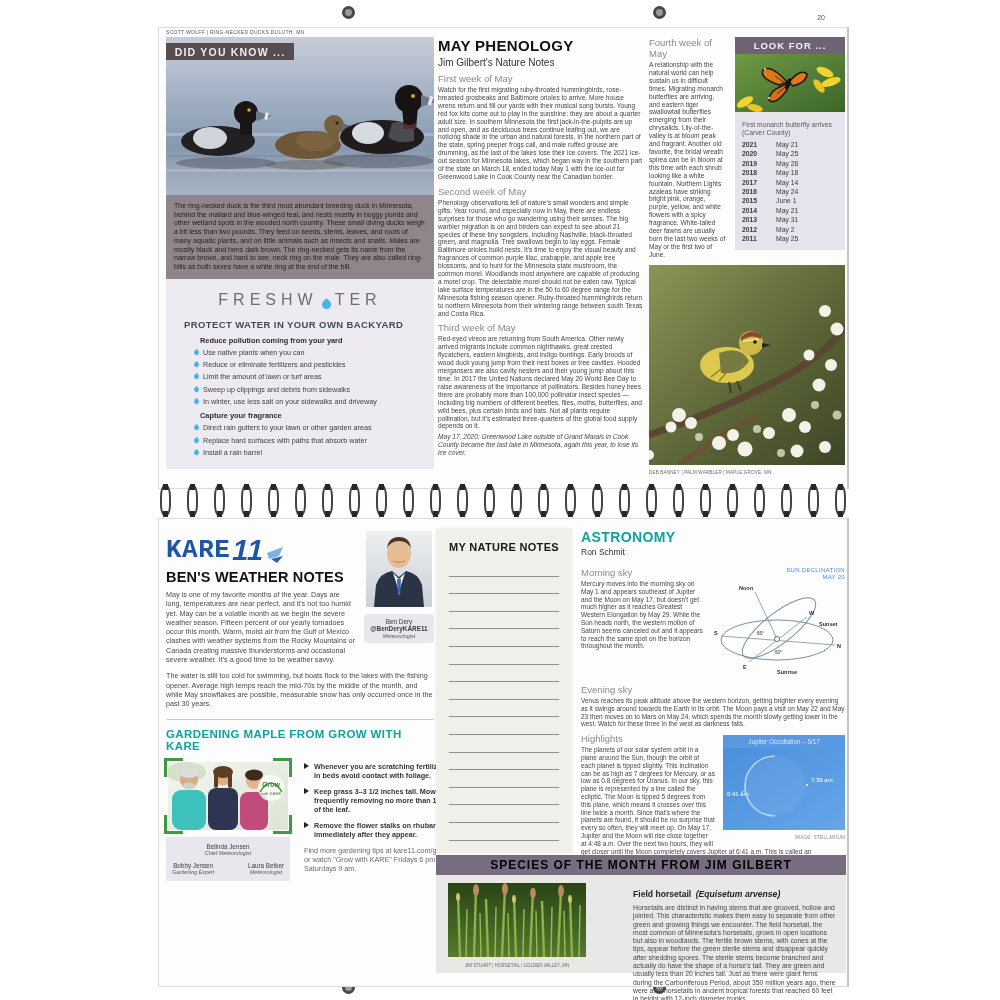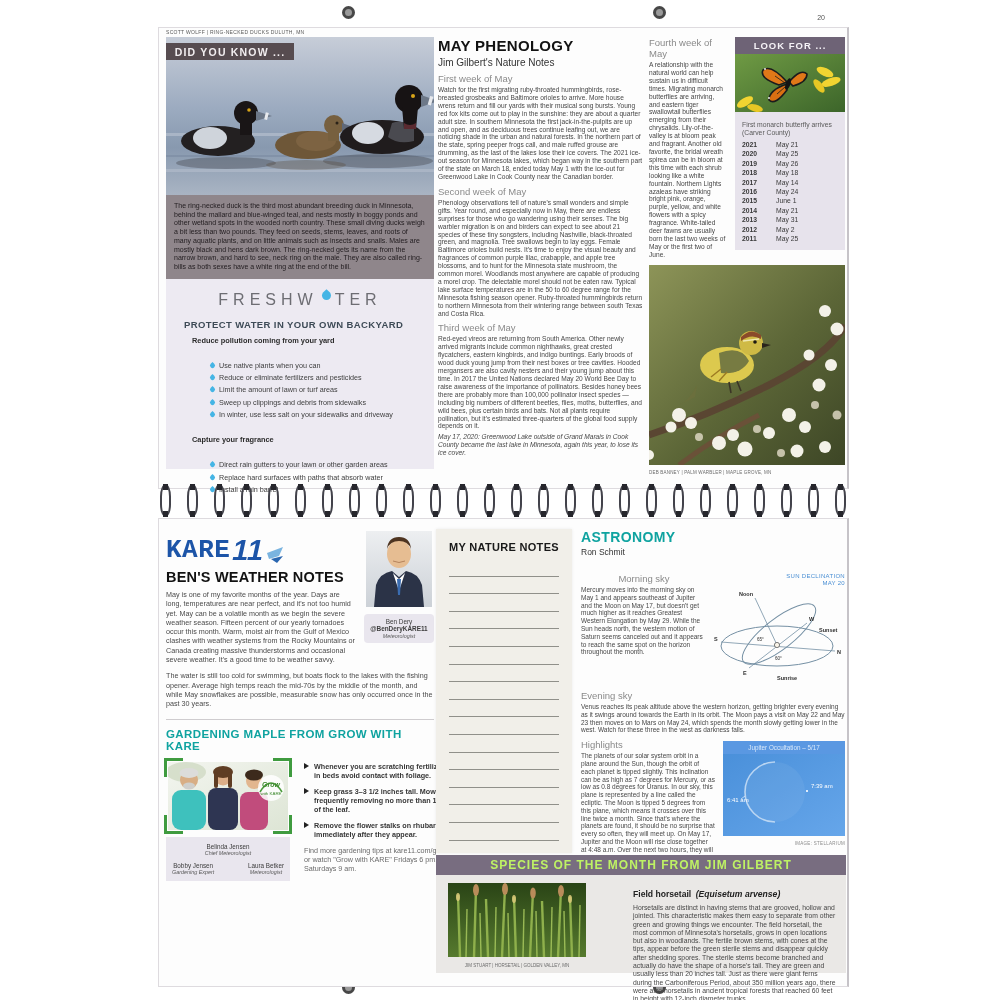--- a/index.html
+++ b/index.html
@@ -22,26 +22,26 @@
   .credit{font-size:5px;color:#5a5a5a;letter-spacing:.3px;}
   .pgnum{position:absolute;font-size:7px;color:#555;}
 
   
   .col-left-top{position:absolute;left:7px;top:1px;width:268px;}
   .duck-photo{position:relative;width:268px;height:158px;margin-top:2px;}
   .dyk-badge{position:absolute;left:0;top:6px;width:128px;height:17px;background:#574c50;color:#f2eef0;
              font-weight:bold;font-size:10.5px;letter-spacing:1.2px;display:flex;align-items:center;justify-content:center;z-index:2;}
   .duck-text{width:252px;background:#8f868b;color:#211c1f;font-size:7px;line-height:8.7px;padding:7px 8px;}
   .fw-panel{width:268px;height:190px;background:#edeaf2;box-sizing:border-box;padding:12px 18px 0 18px;}
-  .fw-logo{display:flex;align-items:flex-start;justify-content:center;gap:2px;color:#6d6d73;font-size:16px;letter-spacing:5px;margin-bottom:10px;}
+  .fw-logo{display:flex;align-items:flex-end;justify-content:center;gap:2px;color:#6d6d73;font-size:16px;letter-spacing:5px;margin-bottom:10px;}
   .drop{display:inline-block;width:9px;height:9px;background:#45b5e5;border-radius:0 50% 50% 50%;transform:rotate(45deg);margin:0 2px;}
   .drop.sm{width:5px;height:5px;border-radius:0 50% 50% 50%;margin:0 4px 0 0;flex:0 0 auto;}
   .fw-head{color:#3e4b57;font-weight:bold;font-size:9.5px;letter-spacing:.4px;margin-bottom:6px;}
-  .fw-group{font-weight:bold;color:#2d2d2d;font-size:7.4px;margin:5px 0 3px 8px;}
-  .fw-list{list-style:none;margin:16px;padding:0 0 0 10px;}
+  .fw-group{font-weight:bold;color:#2d2d2d;font-size:7.4px;margin:5px 0 3px 16px;}
+  .fw-list{list-style:none;margin:0;padding:0 0 0 10px;}
   .fw-list li{display:flex;align-items:center;font-size:7.2px;color:#3d3d3d;margin-bottom:3.4px;}
 
   .col-mid-top{position:absolute;left:279px;top:9px;width:205px;}
   .ph-title{font-size:15px;font-weight:bold;color:#121212;letter-spacing:.3px;}
   .ph-sub{font-size:10px;color:#333;margin:3px 0 4px 0;}
   .week-head{font-size:9.5px;color:#8a8a8a;margin:5px 0 2px 0;}
   .body-sm{font-size:6.6px;line-height:7.9px;color:#474747;}
   .note-italic{font-style:italic;margin-top:3px;}
 
   .col-right-top{position:absolute;left:490px;top:9px;width:196px;}
@@ -94,21 +94,21 @@
   .astro{position:absolute;left:422px;top:10px;width:264px;}
   .astro-title{color:#0fa3a0;font-weight:bold;font-size:14px;letter-spacing:.4px;}
   .astro-author{font-size:8.5px;color:#333;margin:2px 0 2px 0;}
   .sun-float{float:right;width:132px;margin:0 0 2px 6px;}
   .sun-label{text-align:right;color:#4a8fd4;font-size:6px;line-height:7px;letter-spacing:.3px;margin-bottom:1px;}
   .jup-float{float:right;width:122px;margin:2px 0 2px 8px;}
   .jup-head{background:#5a98e2;color:#d9e9fb;font-size:6.3px;text-align:center;padding:3px 0;}
   .jup-credit{text-align:right;font-size:4.5px;color:#8a8a8a;margin-top:1px;letter-spacing:.3px;}
 
   .species{position:absolute;left:277px;top:336px;width:410px;height:118px;background:#eae8e6;}
-  .sp-header{height:20px;background:#786d80;color:#bef264;font-weight:bold;font-size:12px;letter-spacing:1px;display:flex;align-items:center;justify-content:center;}
+  .sp-header{height:20px;background:#786d80;color:#000000;font-weight:bold;font-size:12px;letter-spacing:1px;display:flex;align-items:center;justify-content:center;}
   .sp-row{display:flex;gap:12px;padding:8px 10px 0 12px;}
   .sp-photo{width:138px;flex:0 0 auto;text-align:center;}
   .sp-credit{font-size:4.5px;color:#6a6a6a;margin-top:2px;}
   .sp-text{flex:1;margin-left:35px;}
   .sp-name{font-weight:bold;font-size:8.6px;color:#222;}
   .sp-latin{font-weight:bold;font-style:italic;font-size:8.6px;color:#222;}
   .sp-body{font-size:6.8px;line-height:8.3px;color:#474747;margin-top:3px;}
 </style>
 </head>
 <body>
@@ -553,21 +553,21 @@
             <text x="96" y="33" font-size="5.5" fill="#2f2f2f" font-weight="bold">W</text>
             <text x="106" y="44" font-size="5.5" fill="#2f2f2f" font-weight="bold">Sunset</text>
             <text x="124" y="66" font-size="5.5" fill="#2f2f2f" font-weight="bold">N</text>
             <text x="1" y="53" font-size="5.5" fill="#2f2f2f" font-weight="bold">S</text>
             <text x="30" y="87" font-size="5.5" fill="#2f2f2f" font-weight="bold">E</text>
             <text x="64" y="92" font-size="5.5" fill="#2f2f2f" font-weight="bold">Sunrise</text>
             <text x="44" y="53" font-size="4.6" fill="#2f2f2f">65°</text>
             <text x="62" y="72" font-size="4.6" fill="#2f2f2f">60°</text>
           </svg>
         </div>
-        <div class="week-head" style="margin-top:16px;text-align:center;">Morning sky</div>
+        <div class="week-head" style="margin-top:10px;">Morning sky</div>
         <div class="body-sm" style="font-size:6.5px;line-height:7.8px;">Mercury moves into the morning sky on May 1 and appears southeast of Jupiter and the Moon on May 17, but doesn't get much higher as it reaches Greatest Western Elongation by May 29. While the Sun heads north, the western motion of Saturn seems canceled out and it appears to reach the same spot on the horizon throughout the month.</div>
       </div>
 
       <div style="clear:both;">
         <div class="week-head">Evening sky</div>
         <div class="body-sm" style="font-size:6.5px;line-height:7.8px;">Venus reaches its peak altitude above the western horizon, getting brighter every evening as it swings around towards the Earth in its orbit. The Moon pays a visit on May 22 and May 23 then moves on to Mars on May 24, which spends the month slowly getting lower in the west. Watch for these three in the west as darkness falls.</div>
       </div>
 
       <div>
         <div class="jup-float">

